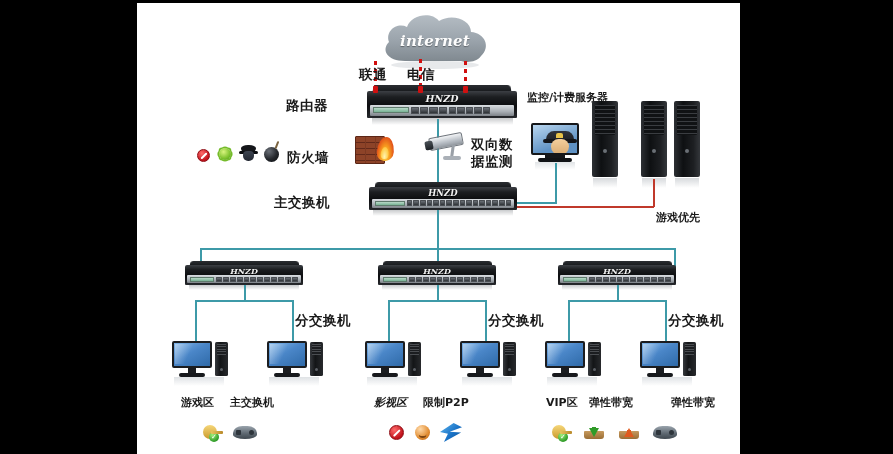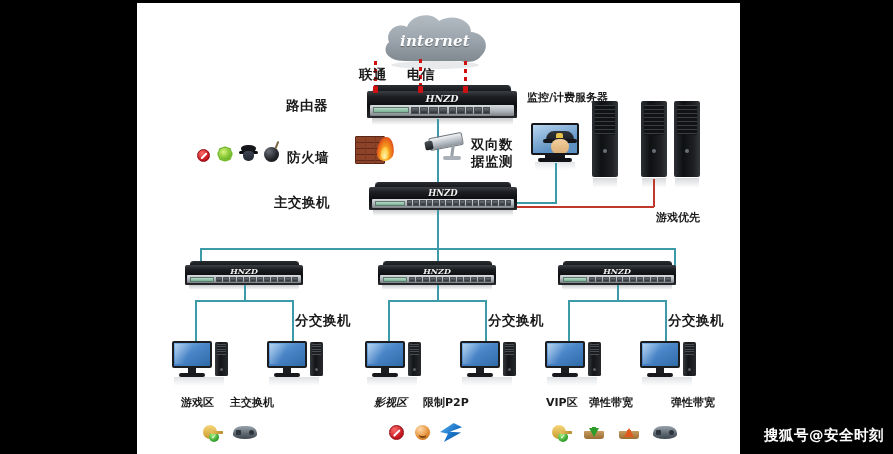--- a/index.html
+++ b/index.html
@@ -652,15 +652,14 @@
     <div class="ic ic-key" style="left:415px; top:422px; width:14px; height:14px;">
       <div class="ic-check" style="left:6px; top:7px; width:10px; height:10px;"></div>
     </div>
     <div class="ic ic-down" style="left:447px; top:428px; width:20px; height:8px;"></div>
     <div class="ic ic-up" style="left:482px; top:428px; width:20px; height:8px;"></div>
     <div class="ic ic-pad" style="left:516px; top:423px; width:24px; height:13px;"></div>
 
   </div>
 
   <div id="wm-dot"></div>
-  <div id="watermark">搜狐号@安全时刻</div>
 
 </div>
 
 </body></html>

